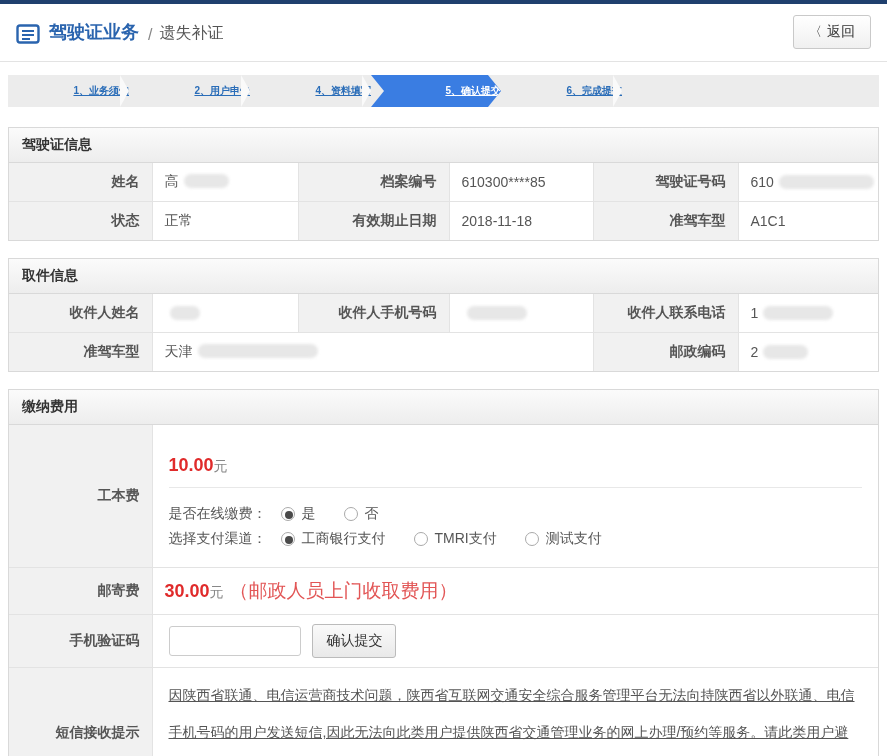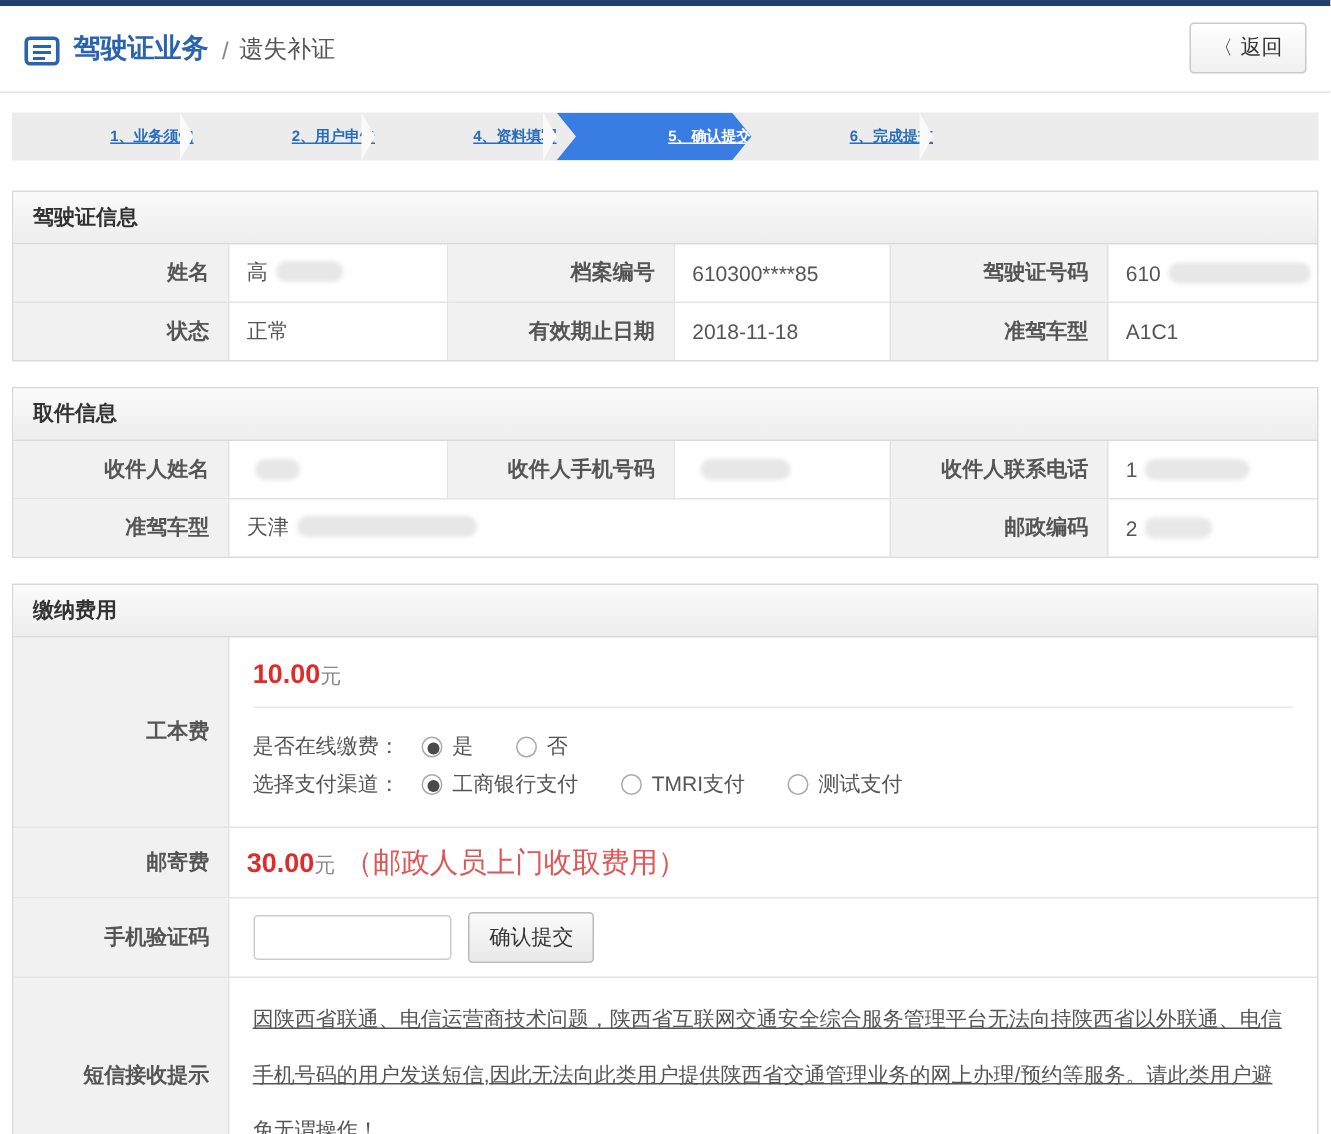--- a/index.html
+++ b/index.html
@@ -84,21 +84,21 @@
   .blob {
     display: inline-block; height: 14px; border-radius: 7px;
     background: #e7e7e7; filter: blur(1.5px);
     vertical-align: -2px; margin-left: 5px;
   }
   .blob.w30 { width: 30px; } .blob.w45 { width: 45px; } .blob.w60 { width: 60px; }
   .blob.w70 { width: 70px; } .blob.w95 { width: 95px; } .blob.w120 { width: 120px; }
 
   
   .fee-cell { padding: 0 16px !important; white-space: normal !important; }
-  .fee-amount { padding: 14px 0 11px 0; }
+  .fee-amount { padding: 30px 0 11px 0; }
   .amount { color: #e02b2b; font-size: 18px; font-weight: bold; }
   .unit { color: #888; font-size: 14px; }
   .fee-note { color: #e25555; font-size: 19px; margin-left: 6px; }
   .fee-hr { border-top: 1px solid #e8e8e8; }
   .radio-lines { padding: 10px 0 12px 0; }
   .radio-line { display: flex; align-items: center; margin: 7px 0; color: #555; }
   .radio-q { margin-right: 14px; }
   .opt { display: inline-flex; align-items: center; margin-right: 28px; }
   .radio {
     width: 14px; height: 14px; border-radius: 50%;

